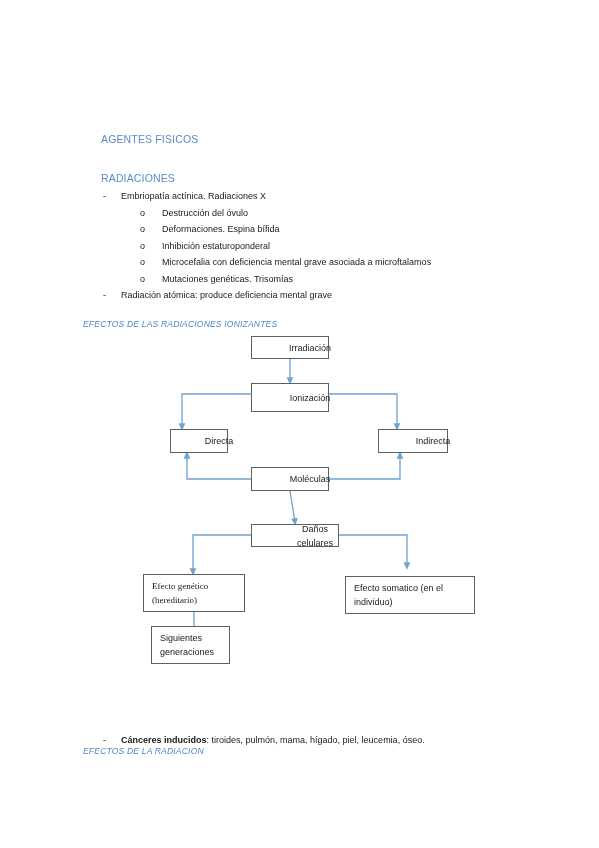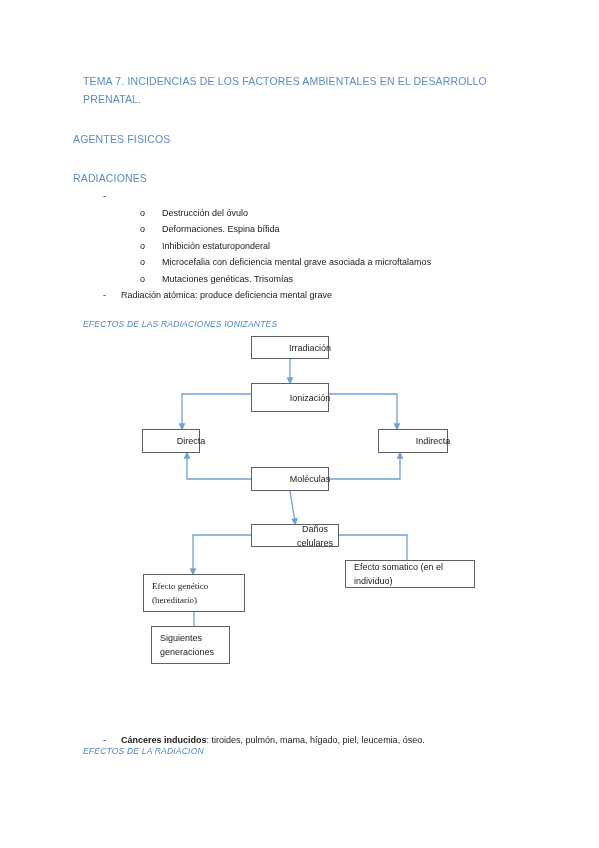--- a/index.html
+++ b/index.html
@@ -24,21 +24,21 @@
     left: 83px;
     top: 72px;
     width: 410px;
     color: #5b8cc4;
     font-size: 10.5px;
     line-height: 18px;
     letter-spacing: 0.15px;
   }
   .sec-heading {
     position: absolute;
-    left: 73px;
+    left: 101px;
     color: #5b8cc4;
     font-size: 10.5px;
     letter-spacing: 0.15px;
   }
   #agentes-fisicos { top: 133px; }
   #radiaciones { top: 172px; }
 
   .sec-heading-italic {
     position: absolute;
     left: 83px;
@@ -98,28 +98,27 @@
     padding: 3px 8px;
     white-space: pre-line;
   }
   .node.center { justify-content: center; text-align: center; padding-left: 48px; }
 </style>
 </head>
 <body>
 
 <div id="page">
 
-  <div class="doc-title">TEMA 7. INCIDENCIAS DE LOS FACTORES AMBIENTALES EN EL DESARROLLO PRENATAL.</div>
 
   <div class="sec-heading" id="agentes-fisicos">AGENTES FISICOS</div>
 
   <div class="sec-heading" id="radiaciones">RADIACIONES</div>
 
   <div class="bullet-list" id="radiaciones-list">
-      <div class="li lvl1" style="top: 189px;"><span class="marker">-</span></div>
+      <div class="li lvl1" style="top: 189px;"><span class="marker">-</span><span class="txt">Embriopatía actínica. Radiaciones X</span></div>
       <div class="li lvl2" style="top: 205.5px;"><span class="marker">o</span><span class="txt">Destrucción del óvulo</span></div>
       <div class="li lvl2" style="top: 222px;"><span class="marker">o</span><span class="txt">Deformaciones. Espina bífida</span></div>
       <div class="li lvl2" style="top: 238.5px;"><span class="marker">o</span><span class="txt">Inhibición estaturoponderal</span></div>
       <div class="li lvl2" style="top: 255px;"><span class="marker">o</span><span class="txt">Microcefalia con deficiencia mental grave asociada a microftalamos</span></div>
       <div class="li lvl2" style="top: 271.5px;"><span class="marker">o</span><span class="txt">Mutaciones genéticas. Trisomías</span></div>
       <div class="li lvl1" style="top: 288px;"><span class="marker">-</span><span class="txt">Radiación atómica: produce deficiencia mental grave</span></div>
     </div>
 
   <div class="sec-heading-italic" id="efectos-ionizantes">EFECTOS DE LAS RADIACIONES IONIZANTES</div>
 
@@ -137,27 +136,27 @@
       <polyline points="329,479 400,479 400,455" fill="none" stroke="#6fa3d2" stroke-width="1.3" marker-end="url(#ah)"></polyline>
       <polyline points="290,491 295,522" fill="none" stroke="#6fa3d2" stroke-width="1.3" marker-end="url(#ah)"></polyline>
       <polyline points="251,535 193,535 193,572" fill="none" stroke="#6fa3d2" stroke-width="1.3" marker-end="url(#ah)"></polyline>
       <polyline points="339,535 407,535 407,566" fill="none" stroke="#6fa3d2" stroke-width="1.3" marker-end="url(#ah)"></polyline>
       <polyline points="194,612 194,648" fill="none" stroke="#6fa3d2" stroke-width="1.3" marker-end="url(#ah)"></polyline>
     </svg>
 
   <div id="flow-nodes">
       <div class="node center" style="left: 251px; top: 336px; width: 78px; height: 23px;"><span>Irradiación</span></div>
       <div class="node center" style="left: 251px; top: 383px; width: 78px; height: 29px;"><span>Ionización</span></div>
-      <div class="node center" style="left: 142px; top: 429px; width: 43px; height: 24px;"><span>Directa</span></div>
+      <div class="node center" style="left: 170px; top: 429px; width: 43px; height: 24px;"><span>Directa</span></div>
       <div class="node center" style="left: 378px; top: 429px; width: 70px; height: 24px;"><span>Indirecta</span></div>
       <div class="node center" style="left: 251px; top: 467px; width: 78px; height: 24px;"><span>Moléculas</span></div>
       <div class="node center" style="left: 251px; top: 524px; width: 88px; height: 23px;"><span>Daños celulares</span></div>
       <div class="node" style="left: 143px; top: 574px; width: 102px; height: 38px; font-family: Liberation Serif, serif;"><span>Efecto genético
 (hereditario)</span></div>
-      <div class="node" style="left: 345px; top: 560px; width: 130px; height: 28px;"><span>Efecto somatico (en el
+      <div class="node" style="left: 345px; top: 576px; width: 130px; height: 38px;"><span>Efecto somatico (en el
 individuo)</span></div>
       <div class="node" style="left: 151px; top: 626px; width: 79px; height: 38px;"><span>Siguientes
 generaciones</span></div>
     </div>
 
   <div class="sec-heading-italic" id="efectos-radiacion">EFECTOS DE LA RADIACION</div>
 
   <div class="bullet-list" id="efectos-list">
       <div class="li lvl1" style="top: 733px;"><span class="marker">-</span><span class="txt"><span class="bold">Cánceres inducidos</span>: tiroides, pulmón, mama, hígado, piel, leucemia, óseo.</span></div>
     </div>

